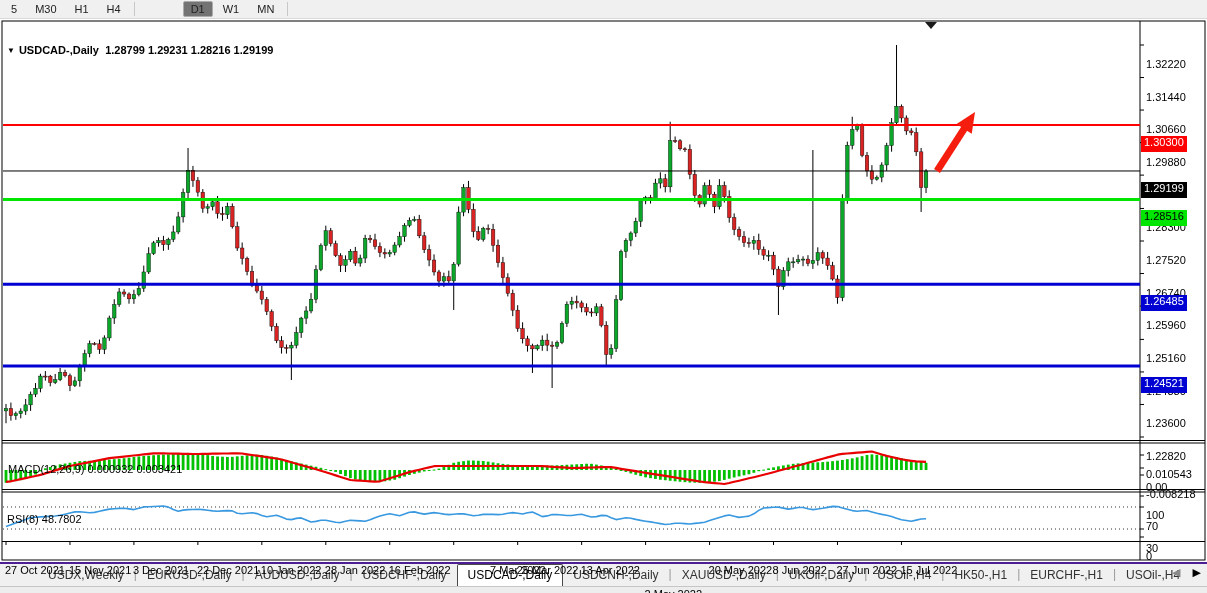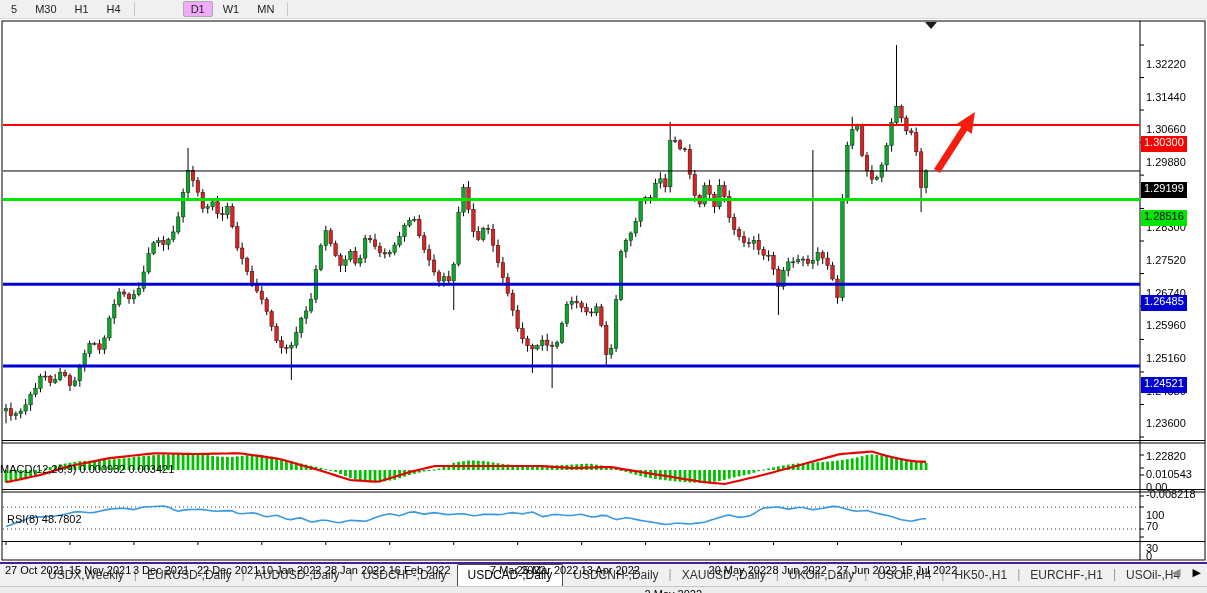--- a/index.html
+++ b/index.html
@@ -1,30 +1,30 @@
 <!DOCTYPE html>
 <html><head>
 <meta charset="utf-8">
 <style>
   html,body{margin:0;padding:0;background:#e8e8e8;font-family:"Liberation Sans",sans-serif;}
   #stage{position:relative;width:1207px;height:593px;background:#f0f0f0;overflow:hidden;}
   
   #toolbar{position:absolute;left:0;top:0;width:1207px;height:19px;background:#f0f0f0;
     border-bottom:1px solid #d9d9d9;display:flex;align-items:center;padding-left:2px;box-sizing:border-box;}
   .tb-btn{font-size:11px;color:#222;padding:1px 7px;margin:0 1px;border:1px solid transparent;border-radius:2px;cursor:default;}
-  .tb-btn.active{background:#f0abfc;border-color:#ababab;margin-left:44px;}
+  .tb-btn.active{background:#737373;border-color:#ababab;margin-left:44px;}
   .tb-sep{width:1px;height:14px;background:#c8c8c8;margin:0 4px;}
   
   #chart-area{position:absolute;left:0;top:19px;width:1207px;height:543px;background:#fff;}
   svg#canvas{position:absolute;left:0;top:0;}
   .pane-label{position:absolute;font-size:11px;color:#000;white-space:nowrap;z-index:5;}
   .bold{font-weight:bold;}
   #chart-title{left:7px;top:25px;}
   #chart-title .tri{display:inline-block;font-size:8px;vertical-align:1px;margin-right:4px;}
-  #macd-label{left:0;top:444px;text-align:right;}
+  #macd-label{left:8px;top:444px;text-align:right;}
   #rsi-label{left:7px;top:494px;}
   .ax-lbl{position:absolute;left:1146px;font-size:11px;color:#000;white-space:nowrap;transform:translateY(-50%);z-index:4;}
   .ax-badge{position:absolute;left:1141px;font-size:11px;padding:0 3px;height:16px;line-height:13px;
     transform:translateY(-50%);z-index:6;white-space:nowrap;}
   .date-lbl{position:absolute;font-size:11px;color:#000;top:545px;white-space:nowrap;z-index:4;}
   
   #tabbar{position:absolute;left:0;top:562px;width:1207px;height:24px;background:#f0f0f0;
     border-top:2px solid #4c1d95;display:flex;align-items:flex-end;padding-left:38px;box-sizing:border-box;font-size:12px;color:#333;}
   .tab{padding:3px 10px 4px 10px;cursor:default;white-space:nowrap;}
   .tab.active{background:#fff;border:1px solid #4a4a4a;border-bottom:none;font-weight:normal;color:#000;
@@ -671,20 +671,27 @@
         <line x1="453.72" y1="542" x2="453.72" y2="545" stroke="#000"></line>
         <line x1="517.6800000000001" y1="542" x2="517.6800000000001" y2="545" stroke="#000"></line>
         <line x1="581.64" y1="542" x2="581.64" y2="545" stroke="#000"></line>
         <line x1="645.6" y1="542" x2="645.6" y2="545" stroke="#000"></line>
         <line x1="709.5600000000001" y1="542" x2="709.5600000000001" y2="545" stroke="#000"></line>
         <line x1="773.52" y1="542" x2="773.52" y2="545" stroke="#000"></line>
         <line x1="837.48" y1="542" x2="837.48" y2="545" stroke="#000"></line>
         <line x1="901.44" y1="542" x2="901.44" y2="545" stroke="#000"></line>
       </svg>
 
+    <div class="pane-label bold" id="chart-title">
+      <span class="tri">▼</span><span>USDCAD-,Daily</span>&nbsp;
+      <span>1.28799</span>
+      <span>1.29231</span>
+      <span>1.28216</span>
+      <span>1.29199</span>
+    </div>
 
     <div class="pane-label" id="macd-label">
       <span>MACD(12,26,9)</span>
       <span>0.000932</span>
       <span>0.003421</span>
     </div>
 
     <div class="pane-label" id="rsi-label">
       <span>RSI(8)</span>
       <span>48.7802</span>

